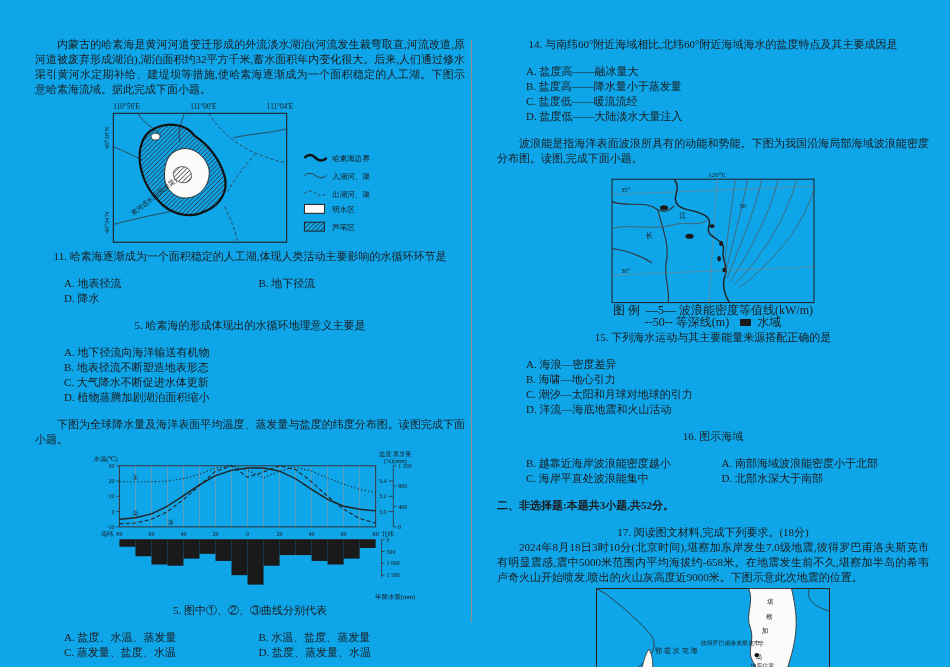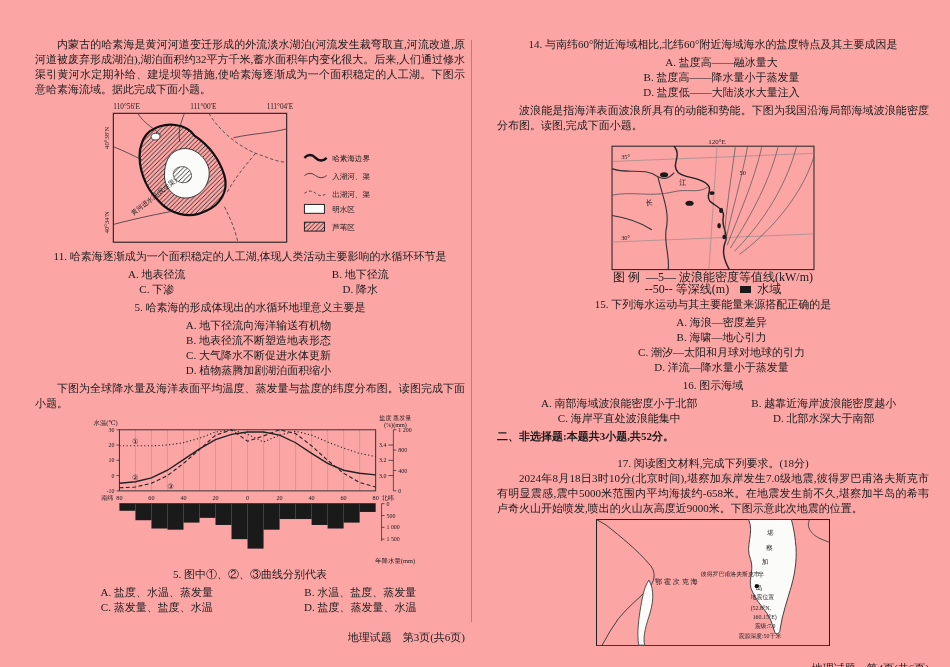--- a/index.html
+++ b/index.html
@@ -1,24 +1,24 @@
 <!DOCTYPE html>
 <html><head>
 <meta charset="utf-8">
 <style>
   html,body{margin:0;padding:0;background:#ffffff;}
-  .sheet{position:relative;width:950px;height:667px;background:#fca5a5;overflow:hidden;
+  .sheet{position:relative;width:950px;height:667px;background:#0ea5e9;overflow:hidden;
          font-family:"Liberation Serif","DejaVu Serif",serif;color:#1b1b1b;font-size:11px;line-height:15px;}
   .divider{position:absolute;left:471px;top:40px;width:1px;height:582px;background:#8f8f8f;}
   .page{position:absolute;top:0;padding-top:37px;}
   .page.left{left:35px;width:430px;}
   .page.right{left:497px;width:432px;}
   .para{margin:0;text-indent:2em;text-align:justify;}
   .stem{margin:0;text-align:center;}
-  .opts{display:flex;flex-wrap:wrap;padding-left:17px;margin:3px;text-align:center;}
+  .opts{display:flex;flex-wrap:wrap;padding-left:17px;margin:12px;}
   .opt{box-sizing:border-box;}
   .two .opt{width:50%;}
   .one .opt{width:100%;}
   .figure{text-align:center;margin:3px 0 2px;}
   .figure svg{display:inline-block;vertical-align:top;}
   .fig-legend-line{font-size:12px;line-height:12px;text-align:center;margin:0;}
   .sym-blackbox{display:inline-block;width:11px;height:7px;background:#1a1a1a;margin:0 3px 0 8px;vertical-align:baseline;}
   .section-hdr{font-weight:bold;margin:1px 0 12px;}
   .footer{text-align:right;margin-top:15px;font-size:11px;}
   svg text{fill:#1b1b1b;font-family:"Liberation Serif","DejaVu Serif",serif;}
@@ -85,21 +85,20 @@
         </g>
       </svg>
     </div>
 
 
     <div class="q">
       <p class="stem">11. 哈素海逐渐成为一个面积稳定的人工湖,体现人类活动主要影响的水循环环节是</p>
       <div class="opts two">
         <span class="opt">A. 地表径流</span>
         <span class="opt">B. 地下径流</span>
-        <span class="opt">C. 下渗</span>
         <span class="opt">D. 降水</span>
       </div>
     </div>
 
     <div class="q">
       <p class="stem">5. 哈素海的形成体现出的水循环地理意义主要是</p>
       <div class="opts one">
         <span class="opt">A. 地下径流向海洋输送有机物</span>
         <span class="opt">B. 地表径流不断塑造地表形态</span>
         <span class="opt">C. 大气降水不断促进水体更新</span>
@@ -215,20 +214,21 @@
     <div class="footer">地理试题　第3页(共6页)</div>
   </div>
 
   <div class="page right">
 
     <div class="q">
       <p class="stem">14. 与南纬60°附近海域相比,北纬60°附近海域海水的盐度特点及其主要成因是</p>
       <div class="opts one">
         <span class="opt">A. 盐度高——融冰量大</span>
         <span class="opt">B. 盐度高——降水量小于蒸发量</span>
+        <span class="opt">C. 盐度低——暖流流经</span>
         <span class="opt">D. 盐度低——大陆淡水大量注入</span>
       </div>
     </div>
 
     <p class="para">波浪能是指海洋表面波浪所具有的动能和势能。下图为我国沿海局部海域波浪能密度分布图。读图,完成下面小题。</p>
 
     <div class="figure">
       <svg viewBox="0 0 200 132" width="204">
         <text x="104" y="7.5" font-size="6.8" text-anchor="middle">120°E</text>
         <rect x="1" y="10" width="198" height="121" fill="none" stroke="#222" stroke-width="1"></rect>
@@ -284,29 +284,29 @@
         <span>水域</span>
       </p>
     </div>
 
     <div class="q">
       <p class="stem">15. 下列海水运动与其主要能量来源搭配正确的是</p>
       <div class="opts one">
         <span class="opt">A. 海浪—密度差异</span>
         <span class="opt">B. 海啸—地心引力</span>
         <span class="opt">C. 潮汐—太阳和月球对地球的引力</span>
-        <span class="opt">D. 洋流—降水量小于蒸发量</span>
+        <span class="opt">D. 洋流—海底地震和火山活动</span>
       </div>
     </div>
 
     <div class="q">
       <p class="stem">16. 图示海域</p>
       <div class="opts two">
+        <span class="opt">B. 越靠近海岸波浪能密度越小</span>
         <span class="opt">A. 南部海域波浪能密度小于北部</span>
-        <span class="opt">B. 越靠近海岸波浪能密度越小</span>
         <span class="opt">C. 海岸平直处波浪能集中</span>
         <span class="opt">D. 北部水深大于南部</span>
       </div>
     </div>
 
     <p class="section-hdr">二、非选择题:本题共3小题,共52分。</p>
 
     <div class="q">
       <p class="stem">17. 阅读图文材料,完成下列要求。(18分)</p>
       <p class="para">2024年8月18日3时10分(北京时间),堪察加东岸发生7.0级地震,彼得罗巴甫洛夫斯克市有明显震感,震中5000米范围内平均海拔约-658米。在地震发生前不久,堪察加半岛的希韦卢奇火山开始喷发,喷出的火山灰高度近9000米。下图示意此次地震的位置。</p>

